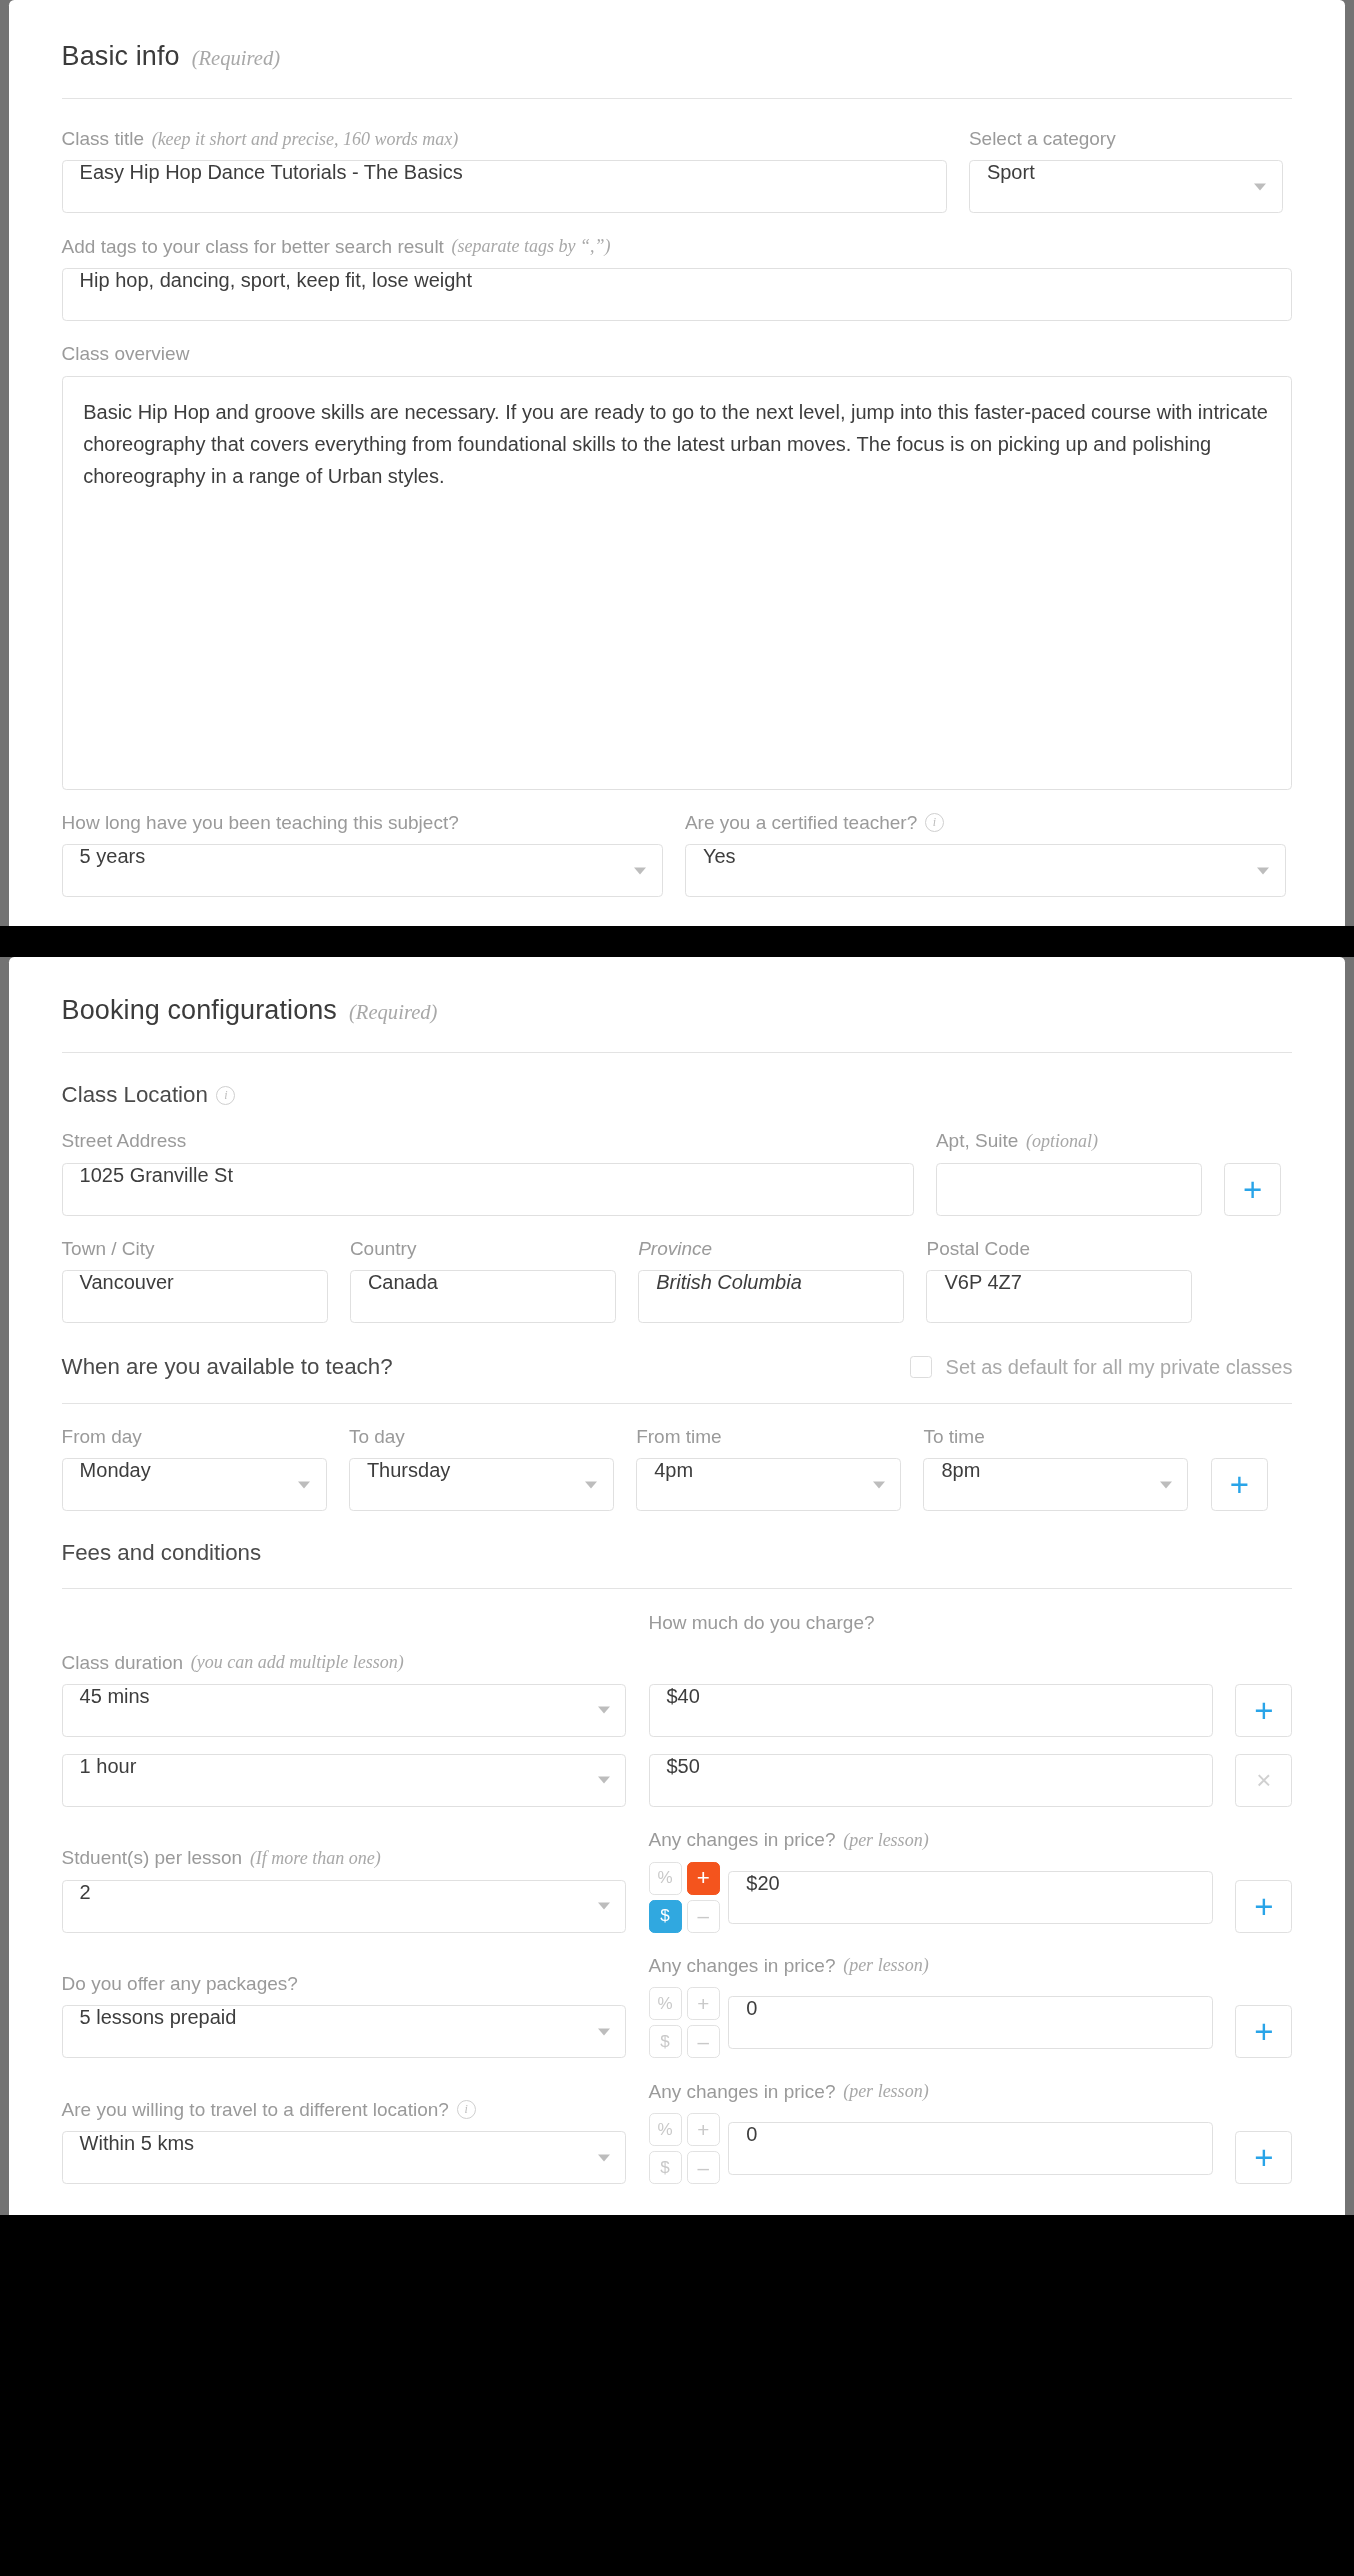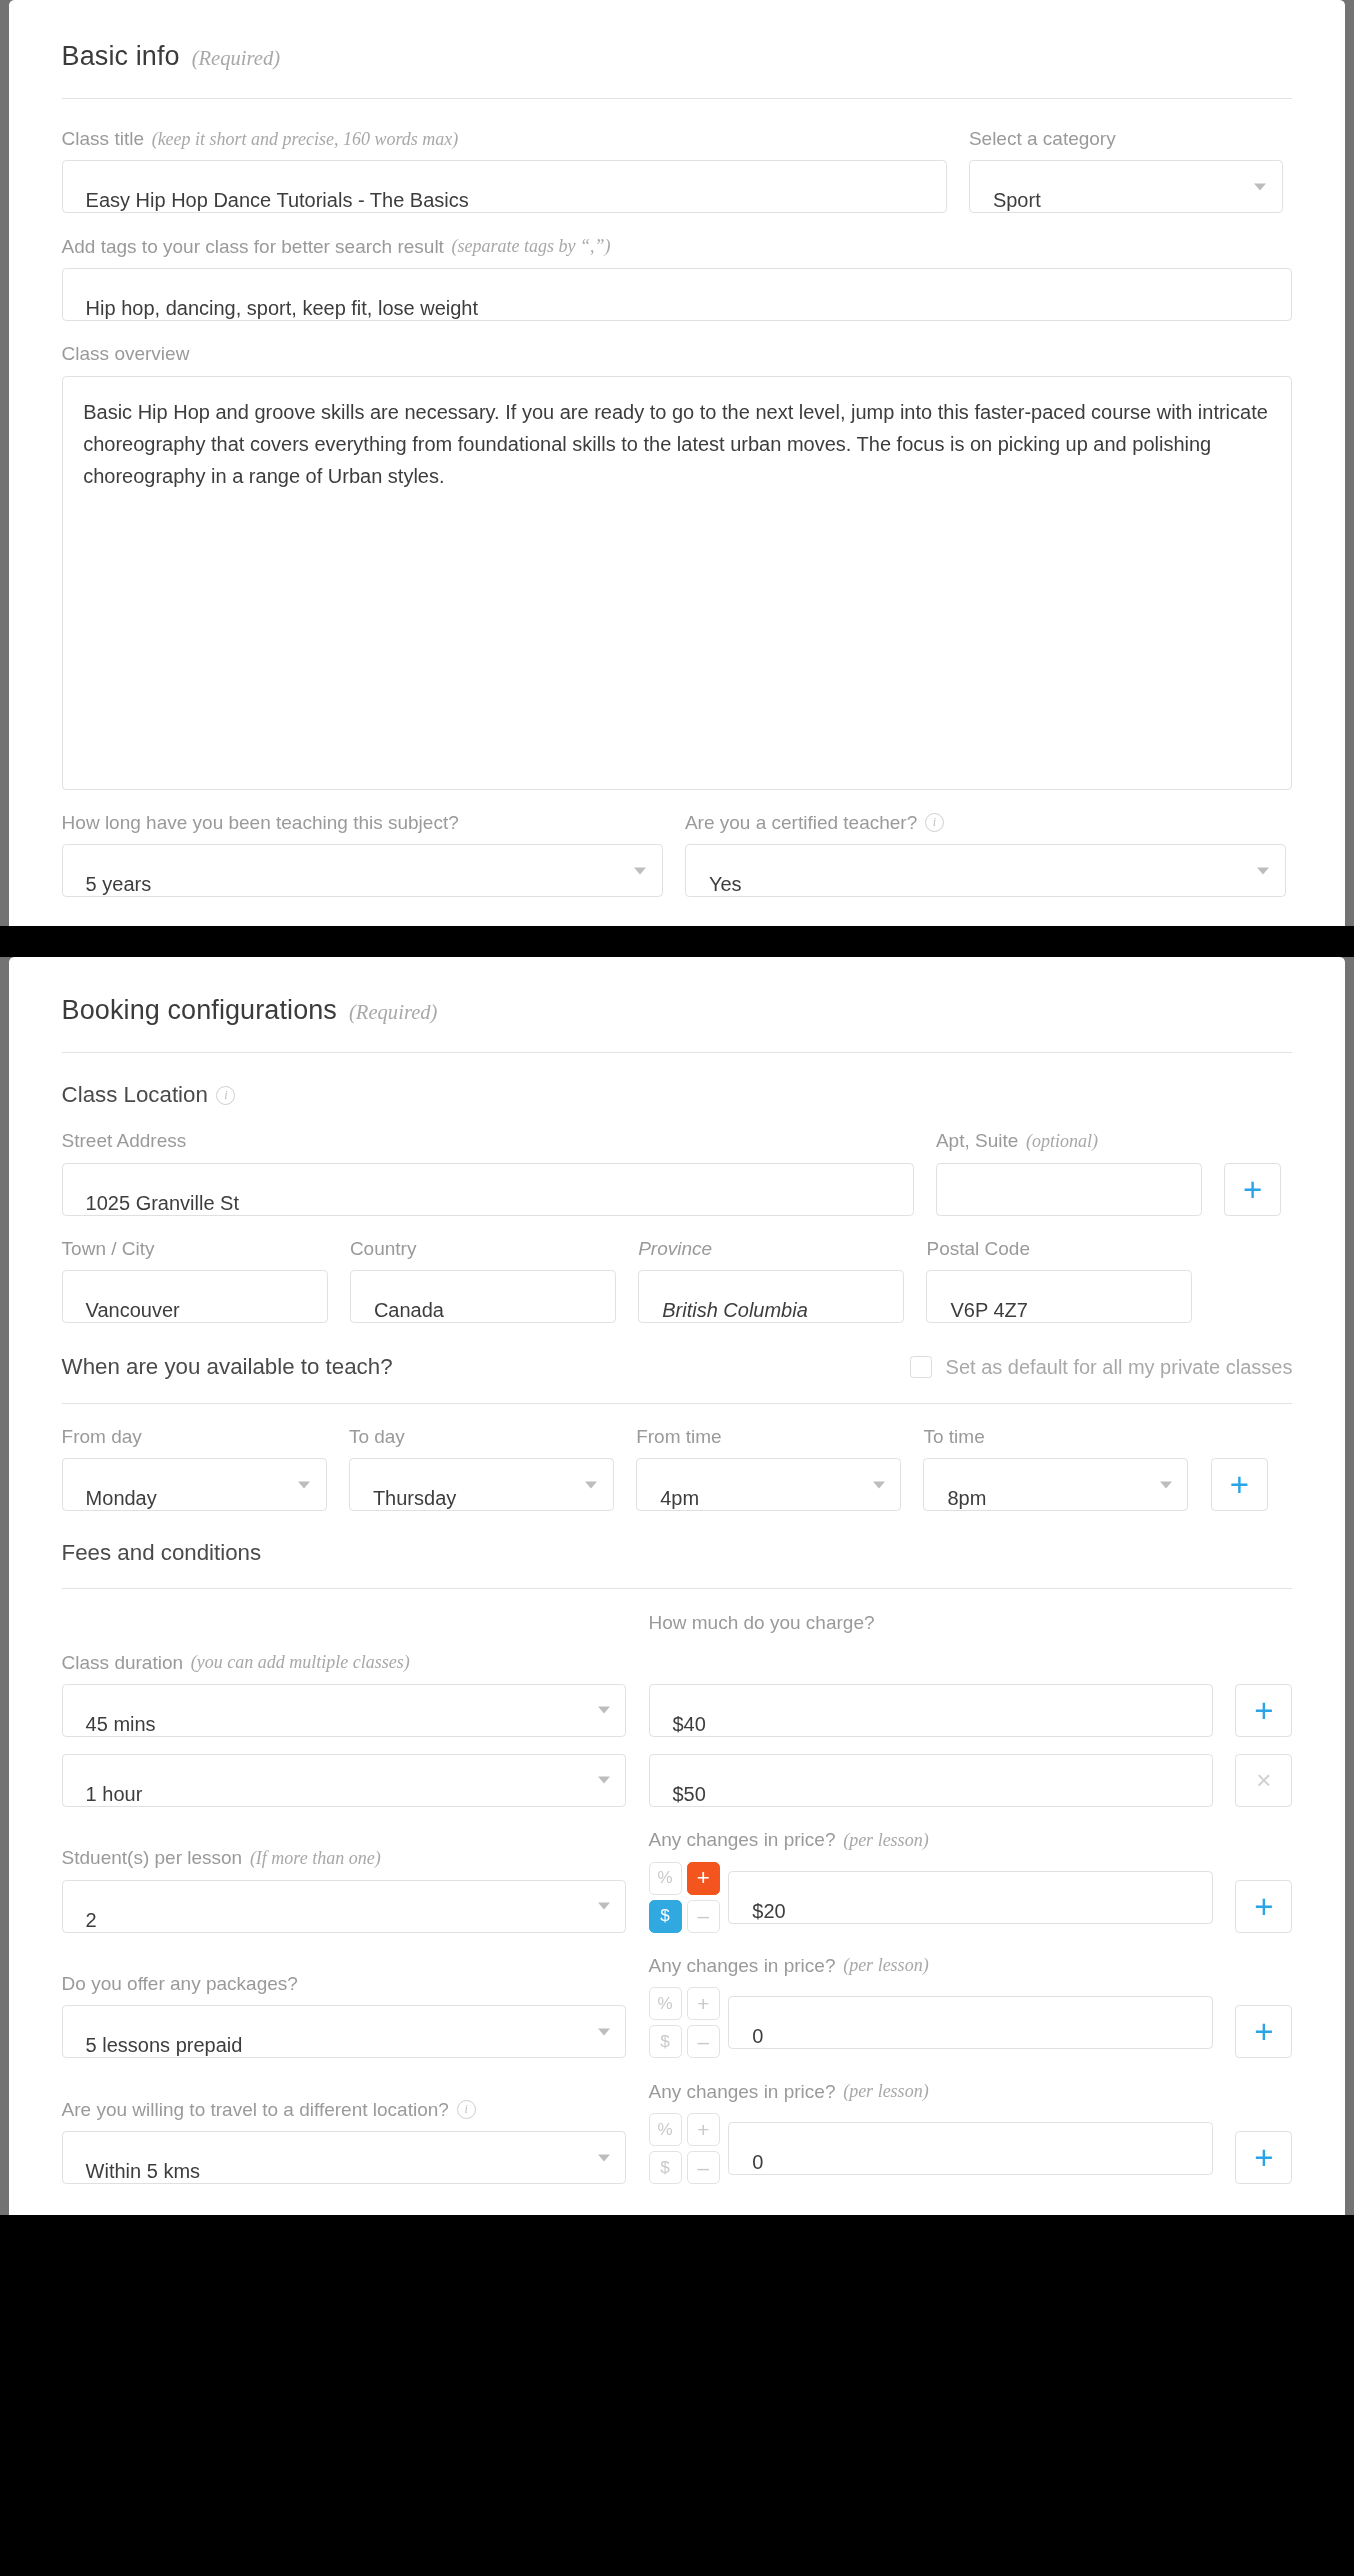--- a/index.html
+++ b/index.html
@@ -58,22 +58,22 @@
     margin-bottom: 10.3px;
   }
   .lbl .it {
     font-style: italic; color:#a8a8a8; font-size: 18px;
     font-family: "Liberation Serif", serif;
   }
 
   
   .fld {
     height: 53px; border: 0.9px solid #e0e0e0; border-radius: 4.3px;
-    background: #fff; display:flex; align-items:flex-end;
-    padding: 0 23px; font-size: 20px; color: #3d3d3d;
+    background: #fff; display:flex; align-items:flex-start;
+    padding: 0 17px; font-size: 20px; color: #3d3d3d;
     position: relative; width: 100%;
   }
   .fld.sel { padding-right: 38px; }
   .caret {
     position:absolute; right: 15.5px; top: 50%; transform: translateY(-50%);
     width: 0; height: 0;
     border-left: 6px solid transparent; border-right: 6px solid transparent;
     border-top: 7.7px solid #bdbdbd;
   }
   .ta {
@@ -321,21 +321,21 @@
       <span>Fees and conditions</span>
     </div>
     <div class="rule" style="margin-top:22.3px;"></div>
 
     <div class="sp26"></div>
 
     <div class="grid">
       <div class="col" style="width:593px;">
         <div class="lbl">
           <span>Class duration</span>
-          <span class="it">(you can add multiple classes)</span>
+          <span class="it">(you can add multiple lesson)</span>
         </div>
         <div class="fld sel">
           <span>45 mins</span>
           <span class="caret"></span>
         </div>
       </div>
       <div class="col" style="width:593px;gap:40px;">
         <div class="lbl">How much do you charge?</div>
         <div class="fld">
           <span>$40</span>

